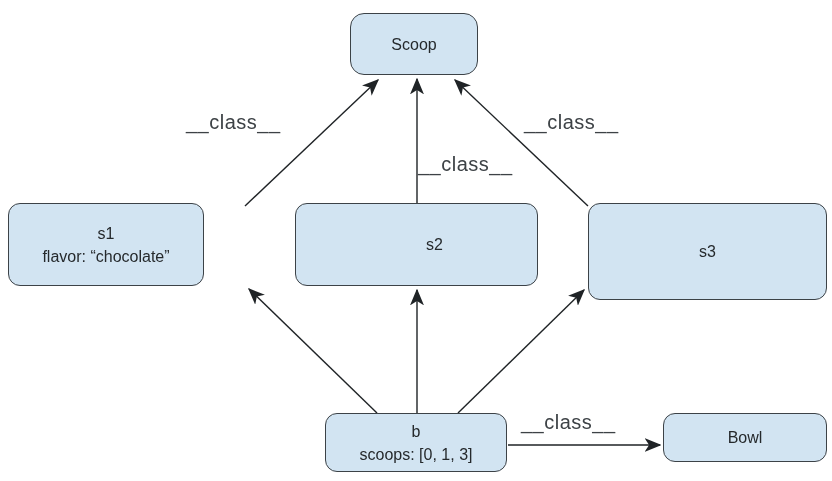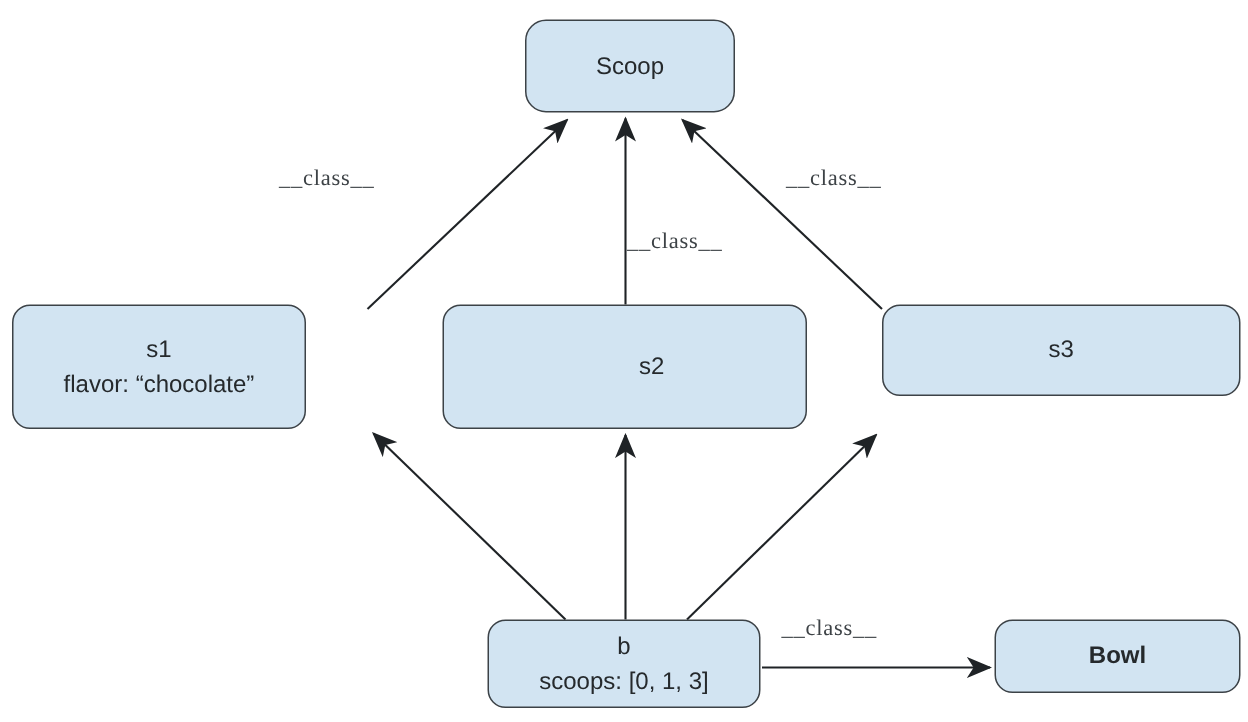--- a/index.html
+++ b/index.html
@@ -18,31 +18,31 @@
     position: absolute;
     background: var(--node-fill, #d2e4f2);
     border: 1.6px solid var(--node-border, #3c4247);
     border-radius: 12px;
     display: flex; flex-direction: column;
     align-items: center; justify-content: center;
     font-size: 16px; line-height: 23px;
     color: var(--node-text, #25292c);
     text-align: center;
   }
-  #node-scoop { left: 350px; top: 13px;  width: 140px; height: 62px; border-radius: 14px; }
+  #node-scoop { left: 350px; top: 13px;  width: 128px; height: 62px; border-radius: 14px; }
   #node-s1    { left: 8px;   top: 203px; width: 196px; height: 83px; }
   #node-s2    { left: 295px; top: 203px; width: 243px; height: 83px; padding-left: 36px; }
-  #node-s3    { left: 588px; top: 203px; width: 239px; height: 61px; }
+  #node-s3    { left: 588px; top: 203px; width: 239px; height: 97px; }
   #node-b     { left: 325px; top: 413px; width: 182px; height: 59px; }
-  #node-bowl  { left: 663px; top: 413px; width: 164px; height: 49px; font-weight: bold; }
+  #node-bowl  { left: 663px; top: 413px; width: 164px; height: 49px; }
 
   .edge-label {
     position: absolute;
-    font-family: Liberation Serif, serif;
-    font-size: 15px;
+    font-family: Liberation Sans, sans-serif;
+    font-size: 20px;
     letter-spacing: 0.5px;
     color: var(--label-text, #3d4246);
     white-space: pre;
   }
   #label-edge-s1 { left: 186px; top: 111px; }
   #label-edge-s2 { left: 418px; top: 153px; }
   #label-edge-s3 { left: 524px; top: 111px; }
   #label-edge-b-bowl { left: 521px; top: 411px; }
 </style>
 </head>

